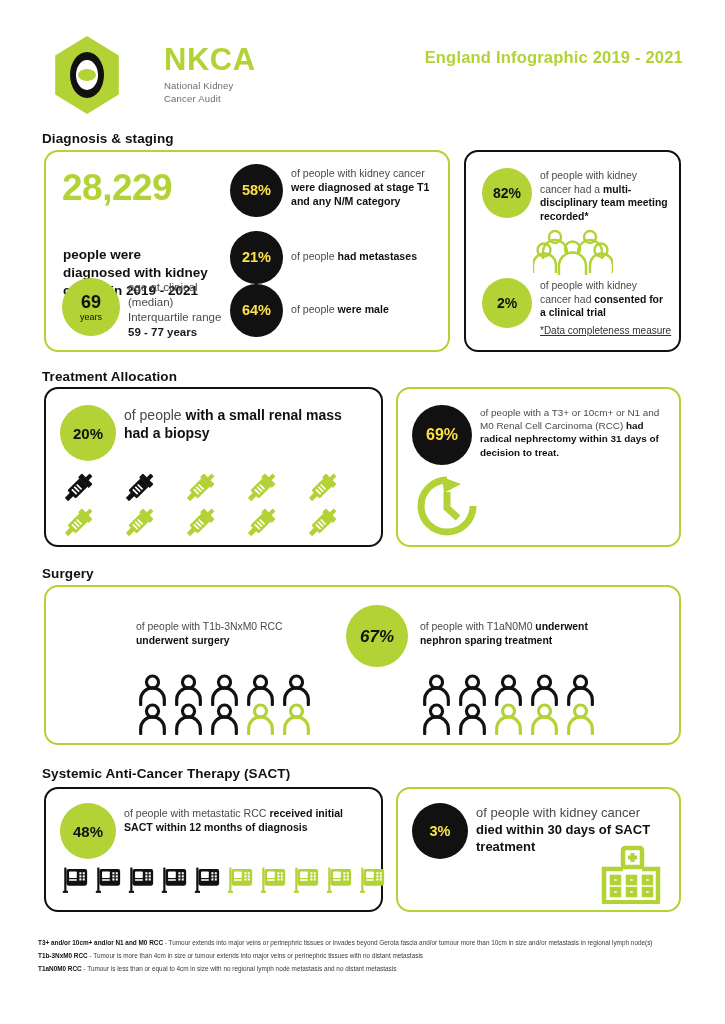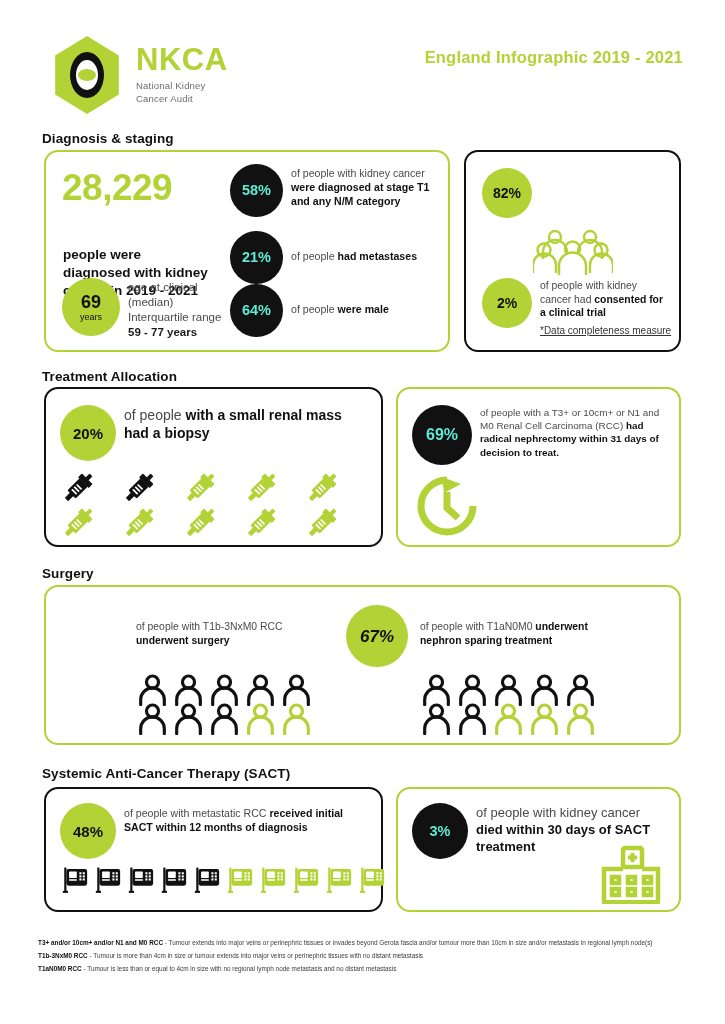--- a/index.html
+++ b/index.html
@@ -5,21 +5,21 @@
   html,body{margin:0;padding:0;}
   body{
     width:725px;height:1024px;background:#ffffff;
     font-family:"Liberation Sans","DejaVu Sans",sans-serif;
     color:#1a1a1a;overflow:hidden;position:relative;
   }
   .page{position:relative;width:725px;height:1024px;}
 
   
   .header{position:absolute;left:0;top:0;width:725px;height:120px;}
-  .logo-wrap{position:absolute;left:50px;top:36px;display:flex;align-items:center;}
+  .logo-wrap{position:absolute;left:50px;top:36px;display:flex;align-items:center;gap:28px;}
   .logo-mark{position:relative;width:74px;height:78px;}
   .hex{
     position:absolute;left:0;top:0;width:74px;height:78px;background:#b2d235;
     clip-path:polygon(50% 0%,93% 25%,93% 75%,50% 100%,7% 75%,7% 25%);
   }
   .eye-outer{
     position:absolute;left:20px;top:16px;width:34px;height:46px;border-radius:50%;
     background:#111111;
   }
   .eye-inner{
@@ -50,21 +50,21 @@
   
   .panel{position:absolute;background:#ffffff;box-sizing:border-box;}
   .panel.green{border:2.5px solid #b2d235;border-radius:14px;}
   .panel.black{border:2.5px solid #111111;border-radius:14px;}
 
   
   .circ{
     position:absolute;border-radius:50%;display:flex;flex-direction:column;
     align-items:center;justify-content:center;text-align:center;
   }
-  .circ.black{background:#111111;color:#5eead4;}
+  .circ.black{background:#111111;color:#fde047;}
   .circ.green{background:#b2d235;color:#111111;}
   .circ .pct{font-weight:bold;line-height:1;}
 
   
   .txt{position:absolute;line-height:1.3;color:#1a1a1a;}
   .txt .lite{color:#4a4a4a;font-weight:normal;}
   .txt b{font-weight:bold;color:#111;}
 
   .bignum{
     position:absolute;font-size:37px;font-weight:bold;color:#b2d235;line-height:1;
@@ -154,20 +154,23 @@
     <div class="txt" style="left:245px;top:151px;width:152px;font-size:10.6px;">
       <span class="lite">of people </span><b>were male</b>
     </div>
   </div>
 
   <div class="panel black" style="left:464px;top:150px;width:217px;height:202px;">
 
     <div class="circ green" style="left:16px;top:16px;width:50px;height:50px;">
       <div class="pct" style="font-size:14px;">82%</div>
     </div>
+    <div class="txt" style="left:74px;top:17px;width:130px;font-size:10.4px;">
+      <span class="lite">of people with kidney cancer had a </span><b>multi-disciplinary team meeting recorded*</b>
+    </div>
 
     <div style="position:absolute;left:67px;top:76px;">
       <svg width="80" height="48" viewBox="0 0 80 48" fill="none" stroke="#b2d235" stroke-width="2.4">
         <circle cx="22" cy="9" r="6"></circle>
         <path d="M10 31 v-7 a12 12 0 0 1 24 0 v7"></path>
         <circle cx="57" cy="9" r="6"></circle>
         <path d="M45 31 v-7 a12 12 0 0 1 24 0 v7"></path>
         <circle cx="11" cy="22" r="6.5"></circle>
         <path d="M0 45 v-8 a11.5 11.5 0 0 1 23 0 v8"></path>
         <circle cx="68" cy="22" r="6.5"></circle>

